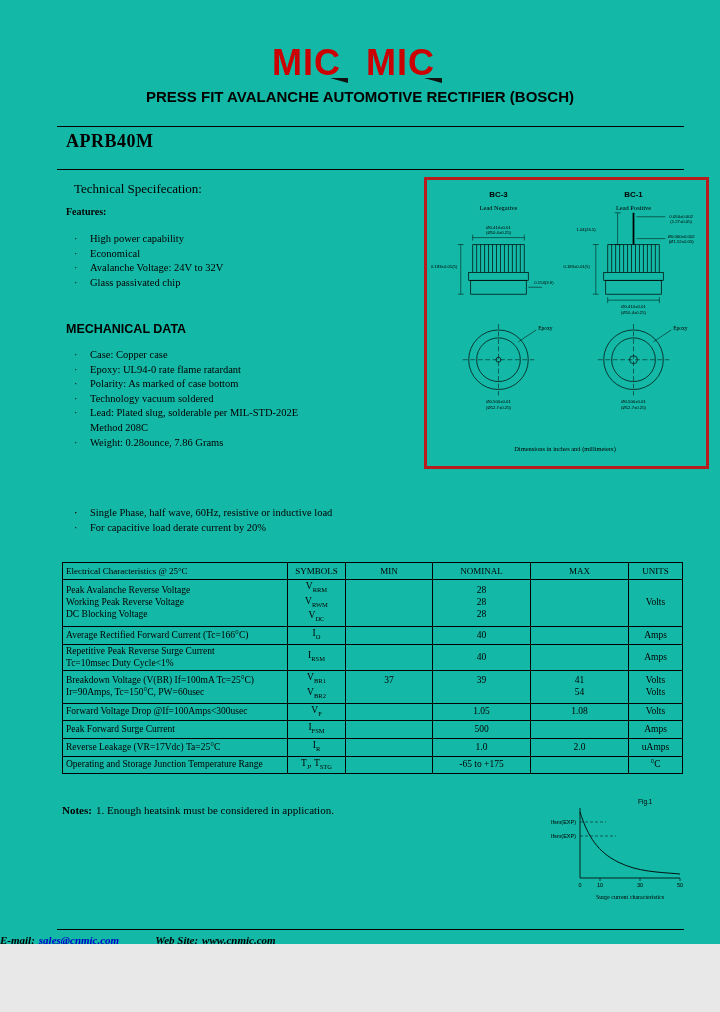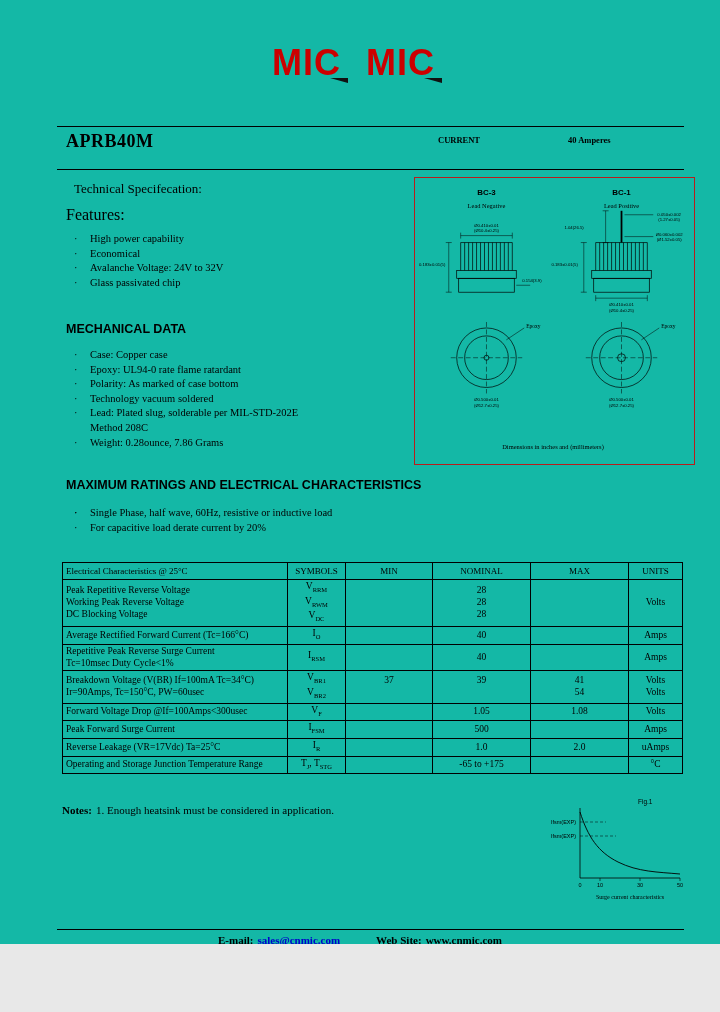--- a/index.html
+++ b/index.html
@@ -7,42 +7,42 @@
   .rule{position:absolute;background:#000;height:1px;}
   .logo{position:absolute;top:38px;left:268px;width:184px;height:48px;}
   .logo-text{font-family:"Liberation Sans",sans-serif;font-weight:bold;font-size:36px;fill:#cc0000;letter-spacing:1px;}
   .title{position:absolute;top:88px;left:0;width:100%;text-align:center;font-family:"Liberation Sans",sans-serif;font-weight:bold;font-size:15px;}
   .part-number{position:absolute;top:131px;left:66px;font-size:18px;font-weight:bold;letter-spacing:.5px;}
   .spec-table{position:absolute;top:130px;left:438px;width:246px;font-size:8.5px;font-weight:bold;}
   .spec-row{display:flex;height:19px;align-items:center;}
   .spec-row.first{border-bottom:1px solid #000;}
   .spec-label{width:130px;}
   .tech-heading{position:absolute;top:181px;left:74px;font-size:13px;}
-  .features-heading{position:absolute;top:206px;left:66px;font-size:16px;font-weight:normal;}
+  .features-heading{position:absolute;top:206px;left:66px;font-size:10px;font-weight:bold;}
   ul.bullets{list-style:none;margin:0;padding:0;position:absolute;}
   ul.bullets li{position:relative;padding-left:24px;line-height:14.6px;font-size:10.5px;}
   ul.bullets li .bullet{position:absolute;left:8px;}
   .features-list{top:232px;left:66px;width:330px;}
-  .diagram-box{position:absolute;top:177px;left:414px;width:279px;height:286px;border:1px solid #b91c1c;}
+  .diagram-box{position:absolute;top:177px;left:424px;width:279px;height:286px;border:3px solid #b91c1c;}
   .mech-heading{position:absolute;top:322px;left:66px;font-family:"Liberation Sans",sans-serif;font-size:12.5px;font-weight:bold;}
   .mech-list{top:348px;left:66px;width:345px;}
   .max-heading{position:absolute;top:478px;left:66px;font-family:"Liberation Sans",sans-serif;font-size:12.5px;font-weight:bold;}
   .ratings-list{top:506px;left:66px;width:420px;}
   table.ratings{position:absolute;top:562px;left:62px;border-collapse:collapse;width:620px;font-size:9.5px;table-layout:fixed;}
   .ratings th,.ratings td{border:1px solid #000;padding:1px 3px;vertical-align:middle;}
   .ratings th{font-weight:normal;font-size:9px;height:14px;}
   .ratings th.char-cell{text-align:left;}
   .ratings td div{line-height:11.8px;white-space:nowrap;overflow:hidden;}
   .char-cell{text-align:left;border-radius:6px;}
   .center{text-align:center;}
   .ratings sub{font-size:6.5px;}
   .notes{position:absolute;top:804px;left:62px;font-size:11px;}
   .notes .notes-label{font-weight:bold;margin-right:4px;}
   .figure{position:absolute;top:792px;left:518px;}
-  .footer-text{position:absolute;top:934px;left:0;width:100%;text-align:center;font-size:11px;font-weight:bold;}
+  .footer-text{position:absolute;top:934px;left:0;width:100%;text-align:left;font-size:11px;font-weight:bold;font-style:italic;}
   .footer-text .email-link{color:#0000cc;text-decoration:underline;}
   .footer-text .gap{display:inline-block;width:36px;}
   .footer-text .lbl{margin-right:4px;}
   svg text{font-family:"Liberation Sans",sans-serif;}
   .pkg-name{font-size:8px;font-weight:bold;text-anchor:middle;}
   .pkg-sub{font-size:6.5px;text-anchor:middle;font-family:"Liberation Serif",serif;}
   .dim{font-size:4.3px;text-anchor:middle;}
   .dim.start{text-anchor:start;}
   .epoxy{font-size:5.5px;font-family:"Liberation Serif",serif;}
   .cap{font-size:6.5px;text-anchor:middle;font-family:"Liberation Serif",serif;}
@@ -54,29 +54,26 @@
 
 <div class="page">
 
   <svg class="logo" viewBox="0 0 184 48">
     <text x="4" y="37" class="logo-text">MIC</text>
     <text x="98" y="37" class="logo-text">MIC</text>
     <polygon points="62,40 80,40 80,45" fill="#111"></polygon>
     <polygon points="156,40 174,40 174,45" fill="#111"></polygon>
   </svg>
 
+  <div class="title">PRESS FIT AVALANCHE AUTOMOTIVE RECTIFIER (BOSCH)</div>
 
   <div class="rule" style="top:126px;left:57px;width:627px;"></div>
 
   <div class="part-number">APRB40M</div>
   <div class="spec-table">
-    <div class="spec-row">
-      <span class="spec-label">CURRENT</span>
-      <span class="spec-value">40 Amperes</span>
-    </div>
   </div>
 
   <div class="rule" style="top:169px;left:57px;width:627px;"></div>
 
   <div class="tech-heading">Technical Specifecation:</div>
   <div class="features-heading">Features:</div>
   <ul class="bullets features-list">
       <li><span class="bullet">·</span><span>High power capability</span></li>
       <li><span class="bullet">·</span><span>Economical</span></li>
       <li><span class="bullet">·</span><span>Avalanche Voltage: 24V to 32V</span></li>
@@ -152,21 +149,20 @@
   <ul class="bullets mech-list">
       <li><span class="bullet">·</span><span>Case: Copper case</span></li>
       <li><span class="bullet">·</span><span>Epoxy: UL94-0 rate flame ratardant</span></li>
       <li><span class="bullet">·</span><span>Polarity: As marked of case bottom</span></li>
       <li><span class="bullet">·</span><span>Technology vacuum soldered</span></li>
       <li><span class="bullet">·</span><span>Lead: Plated slug, solderable per MIL-STD-202E</span></li>
       <li><span class="bullet"></span><span>Method 208C</span></li>
       <li><span class="bullet">·</span><span>Weight:  0.28ounce, 7.86 Grams</span></li>
     </ul>
 
-  <div class="max-heading">MAXIMUM RATINGS AND ELECTRICAL CHARACTERISTICS</div>
   <ul class="bullets ratings-list">
       <li><span class="bullet">·</span></li>
       <li><span class="bullet">·</span><span>Single Phase, half wave, 60Hz, resistive or inductive load</span></li>
       <li><span class="bullet">·</span><span>For capacitive load derate current by 20%</span></li>
     </ul>
 
   <table class="ratings">
     <colgroup>
       <col style="width:225px">
         <col style="width:58px">
@@ -181,21 +177,21 @@
         <th>SYMBOLS</th>
         <th>MIN</th>
         <th>NOMINAL</th>
         <th>MAX</th>
         <th>UNITS</th>
       </tr>
     </thead>
     <tbody>
         <tr>
           <td class="char-cell">
-            <div>Peak Repetitive Reverse Voltage</div>
+            <div>Peak Avalanche Reverse Voltage</div>
             <div>Working Peak Reverse Voltage</div>
             <div>DC Blocking Voltage</div>
           </td>
           <td class="center">
             <div><span>V</span><sub>RRM</sub></div>
             <div><span>V</span><sub>RWM</sub></div>
             <div><span>V</span><sub>DC</sub></div>
           </td>
           <td class="center"></td>
           <td class="center">
@@ -236,21 +232,21 @@
           <td class="center">
             <div>40</div>
           </td>
           <td class="center"></td>
           <td class="center">
             <div>Amps</div>
           </td>
         </tr>
         <tr>
           <td class="char-cell">
-            <div>Breakdown Voltage (V(BR) If=100mA Tc=34°C)</div>
+            <div>Breakdown Voltage (V(BR) If=100mA Tc=25°C)</div>
             <div>Ir=90Amps, Tc=150°C, PW=60usec</div>
           </td>
           <td class="center">
             <div><span>V</span><sub>BR1</sub></div>
             <div><span>V</span><sub>BR2</sub></div>
           </td>
           <td class="center">
             <div>37</div>
             <div>&nbsp;</div>
           </td>

